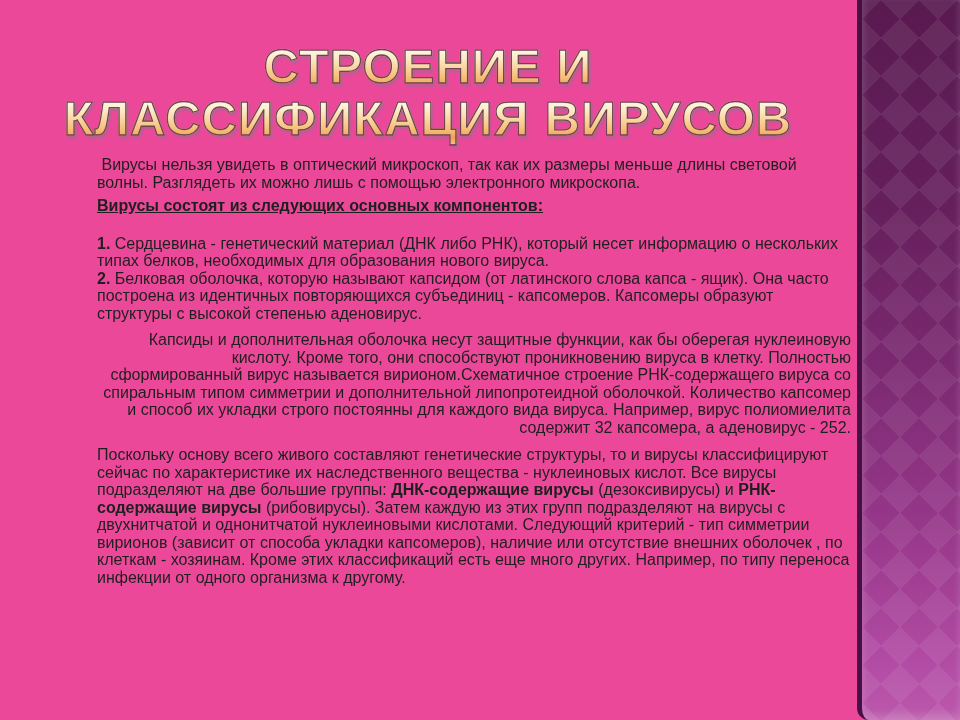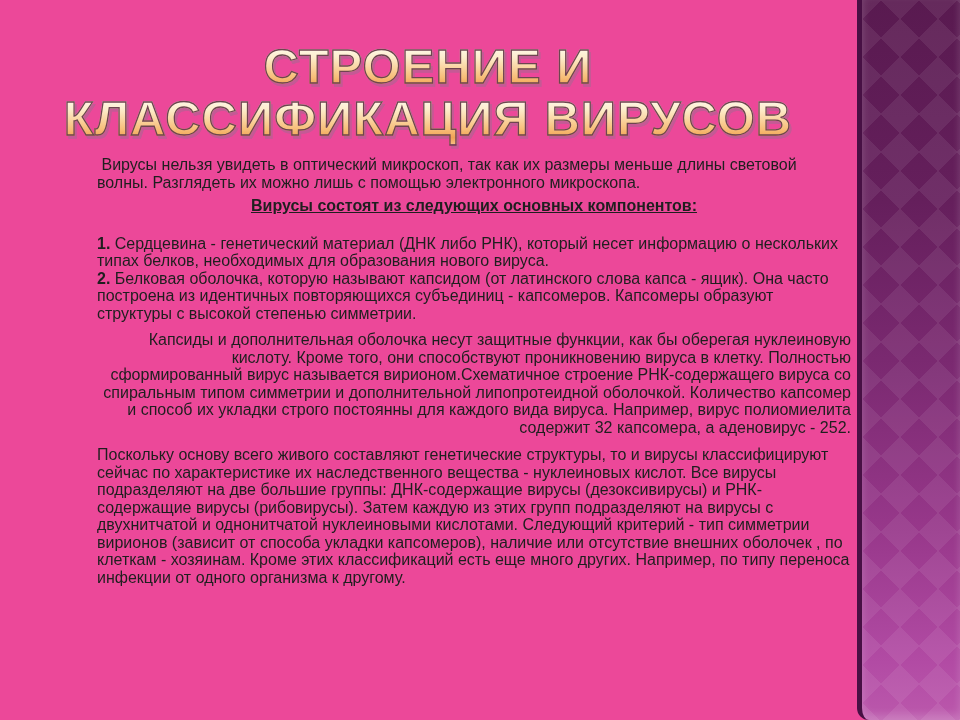--- a/index.html
+++ b/index.html
@@ -57,45 +57,44 @@
     font-size: 16px;
     line-height: 17.5px;
     color: #1f1f1f;
   }
   .body-text p { white-space: pre-wrap; }
   .para { margin-bottom: 6px; }
   .heading-bold {
     font-weight: 700;
     text-decoration: underline;
     margin-bottom: 4px;
-    text-align: center;
   }
   .items { margin-bottom: 9px; margin-top: 20px; }
   .item b { font-weight: 700; }
   .p-mid { margin-bottom: 10px; text-align: right; }
-  .bold-inline { font-weight: 400; }
+  .bold-inline { font-weight: 700; }
 </style>
 </head>
 <body>
 
 <div class="slide">
 
   <div class="sidebar"></div>
 
   <div class="title">СТРОЕНИЕ И КЛАССИФИКАЦИЯ ВИРУСОВ</div>
 
   <div class="body-text">
 
     <p class="para"> Вирусы нельзя увидеть в оптический микроскоп, так как их размеры меньше длины световой волны. Разглядеть их можно лишь с помощью электронного микроскопа.</p>
 
     <p class="heading-bold">Вирусы состоят из следующих основных компонентов:</p>
 
     <div class="items">
       <p class="item"><b>1.</b><span> Сердцевина - генетический материал (ДНК либо РНК), который несет информацию о нескольких типах белков, необходимых для образования нового вируса.</span></p>
-      <p class="item"><b>2.</b><span> Белковая оболочка, которую называют капсидом (от латинского слова капса - ящик). Она часто построена из идентичных повторяющихся субъединиц - капсомеров. Капсомеры образуют структуры с высокой степенью симметрии.</span></p>
+      <p class="item"><b>2.</b><span> Белковая оболочка, которую называют капсидом (от латинского слова капса - ящик). Она часто построена из идентичных повторяющихся субъединиц - капсомеров. Капсомеры образуют структуры с высокой степенью аденовирус.</span></p>
     </div>
 
     <p class="para p-mid"> Капсиды и дополнительная оболочка несут защитные функции, как бы оберегая нуклеиновую кислоту. Кроме того, они способствуют проникновению вируса в клетку. Полностью сформированный вирус называется вирионом.Схематичное строение РНК-содержащего вируса со спиральным типом симметрии и дополнительной липопротеидной оболочкой. Количество капсомер и способ их укладки строго постоянны для каждого вида вируса. Например, вирус полиомиелита содержит 32 капсомера, а аденовирус - 252.</p>
 
     <p class="para"><span>Поскольку основу всего живого составляют генетические структуры, то и вирусы классифицируют сейчас по характеристике их наследственного вещества - нуклеиновых кислот. Все вирусы подразделяют на две большие группы: </span><span class="bold-inline">ДНК-содержащие вирусы</span><span> (дезоксивирусы) и </span><span class="bold-inline">РНК-содержащие вирусы</span><span> (рибовирусы). Затем каждую из этих групп подразделяют на вирусы с двухнитчатой и однонитчатой нуклеиновыми кислотами. Следующий критерий - тип симметрии вирионов (зависит от способа укладки капсомеров), наличие или отсутствие внешних оболочек , по клеткам - хозяинам. Кроме этих классификаций есть еще много других. Например, по типу переноса инфекции от одного организма к другому.</span></p>
 
   </div>
 
 </div>
 

